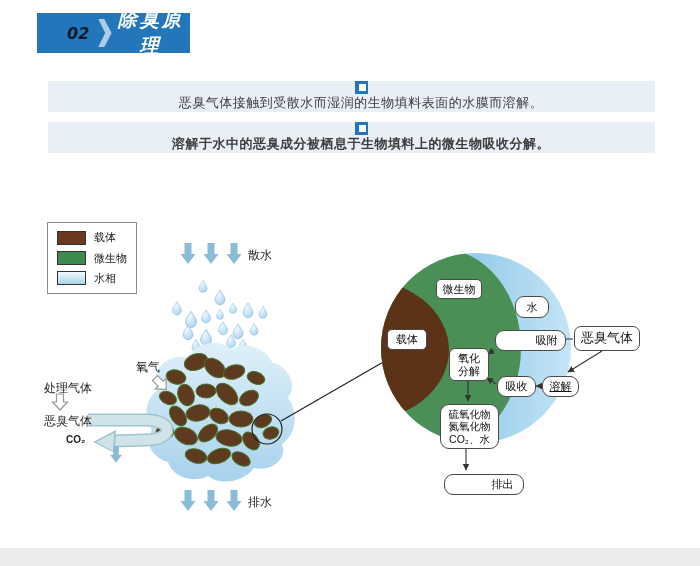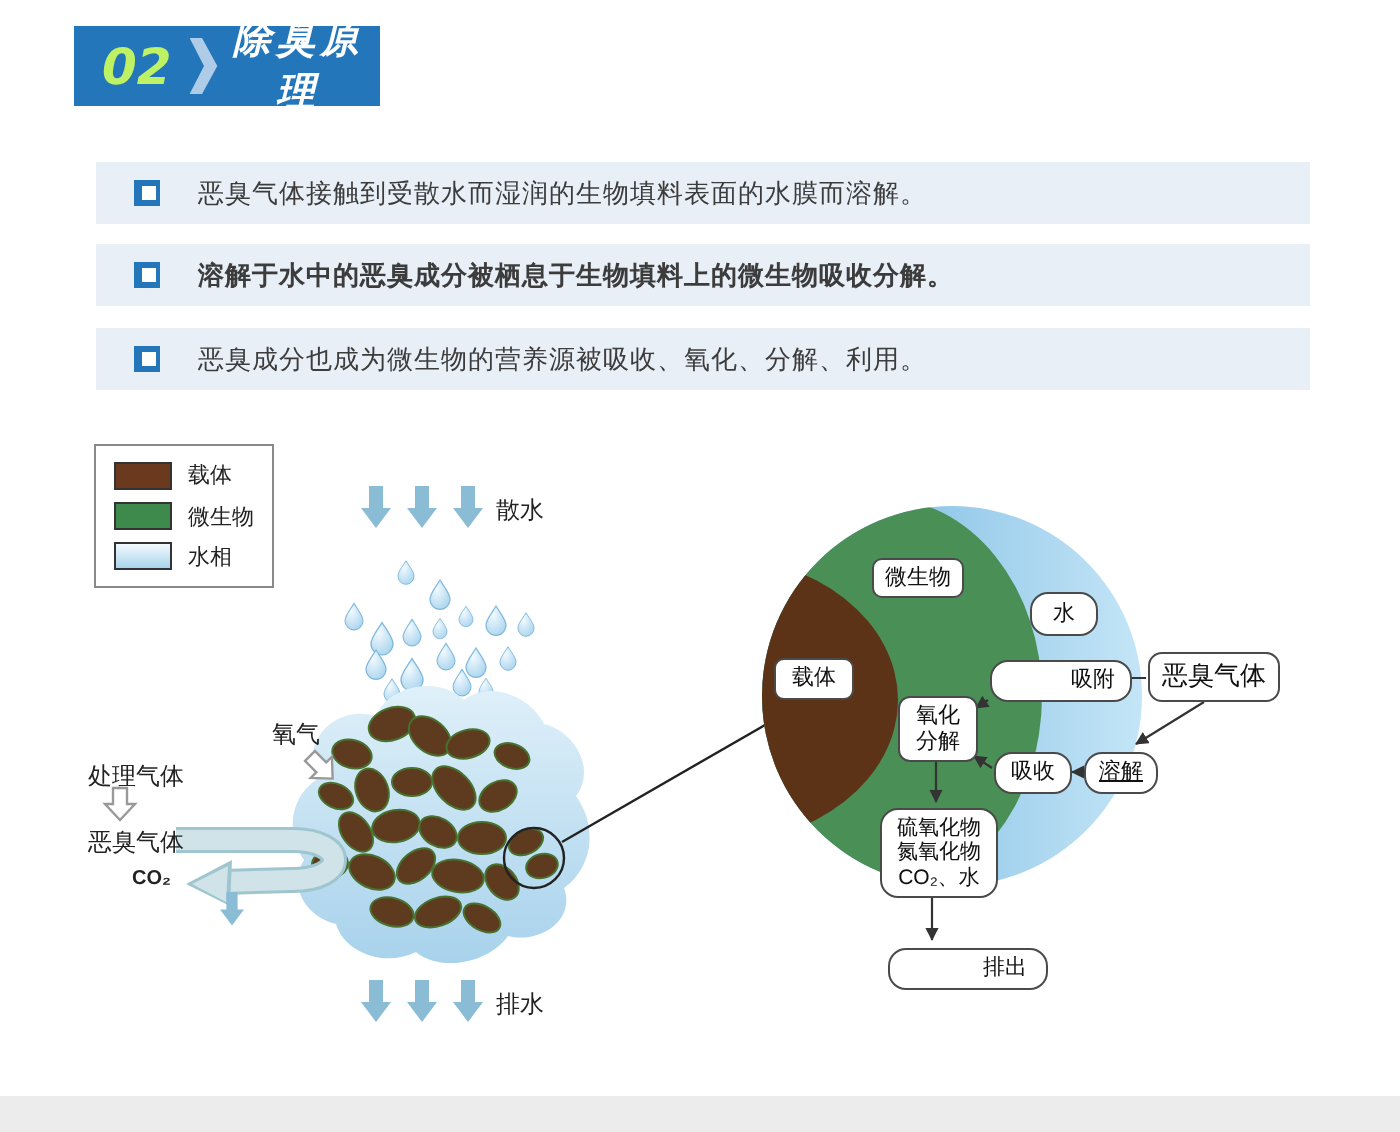--- a/index.html
+++ b/index.html
@@ -2,29 +2,29 @@
 <html><head>
 <meta charset="utf-8">
 <style>
   html,body{margin:0;padding:0;background:#fff;}
   #page{position:relative;width:700px;height:566px;background:#ffffff;overflow:hidden;
         font-family:"Liberation Sans","DejaVu Sans",sans-serif;}
 
   
   .header{position:absolute;left:37px;top:13px;width:153px;height:40px;background:#2276b9;
           display:flex;align-items:center;}
-  .hnum{color:#bef264;font-size:25px;font-style:italic;margin-left:14px;font-weight:bold;
+  .hnum{color:#0f172a;font-size:16px;font-style:italic;margin-left:30px;font-weight:bold;
         font-family:"DejaVu Sans",sans-serif;}
   .chev{width:15px;height:28px;background:#aecce8;margin-left:9px;
         clip-path:polygon(0 0,45% 0,100% 50%,45% 100%,0 100%,52% 50%);}
   .htitle{color:#fff;font-size:19px;font-style:italic;letter-spacing:3px;font-weight:bold;text-align:center;}
 
   
   .bar{position:absolute;left:48px;width:607px;height:31px;background:#e9eff7;
-       display:flex;align-items:center;}
+       display:flex;align-items:center;flex-direction:column;}
   .bullet-icon{width:13px;height:13px;background:#2276b9;margin-left:19px;position:relative;flex:none;}
   .bullet-icon::after{content:"";position:absolute;right:2px;top:3px;width:7px;height:7px;background:#fff;}
   .bar-text{margin-left:19px;font-size:13px;color:#3c3c3c;letter-spacing:0.5px;}
 
   
   .legend{position:absolute;left:47px;top:222px;width:88px;height:66px;border:1px solid #8a8a8a;
           background:#fff;display:flex;flex-direction:column;justify-content:space-evenly;padding:2px 0;}
   .lrow{display:flex;align-items:center;margin-left:9px;}
   .swatch{width:27px;height:12px;border:1px solid #333;flex:none;}
   .sw-carrier{background:#6b3a1e;}
@@ -57,24 +57,20 @@
     <span class="htitle">除臭原理</span>
   </div>
 
   <div class="bar" style="top:81px;">
     <span class="bullet-icon"></span>
     <span class="bar-text">恶臭气体接触到受散水而湿润的生物填料表面的水膜而溶解。</span>
   </div>
   <div class="bar" style="top:122px;font-weight:bold;">
     <span class="bullet-icon"></span>
     <span class="bar-text">溶解于水中的恶臭成分被栖息于生物填料上的微生物吸收分解。</span>
-  </div>
-  <div class="bar" style="top:164px;">
-    <span class="bullet-icon"></span>
-    <span class="bar-text">恶臭成分也成为微生物的营养源被吸收、氧化、分解、利用。</span>
   </div>
 
   <svg width="700" height="566" viewBox="0 0 700 566">
     <defs>
       <linearGradient id="cloudGrad" x1="0" y1="0" x2="0" y2="1">
         <stop offset="0" stop-color="#dff0f9"></stop>
           <stop offset="1" stop-color="#a8d2ec"></stop>
       </linearGradient>
       <linearGradient id="waterGrad" x1="0" y1="0" x2="1" y2="0">
         <stop offset="0" stop-color="#6cb2dd"></stop>

